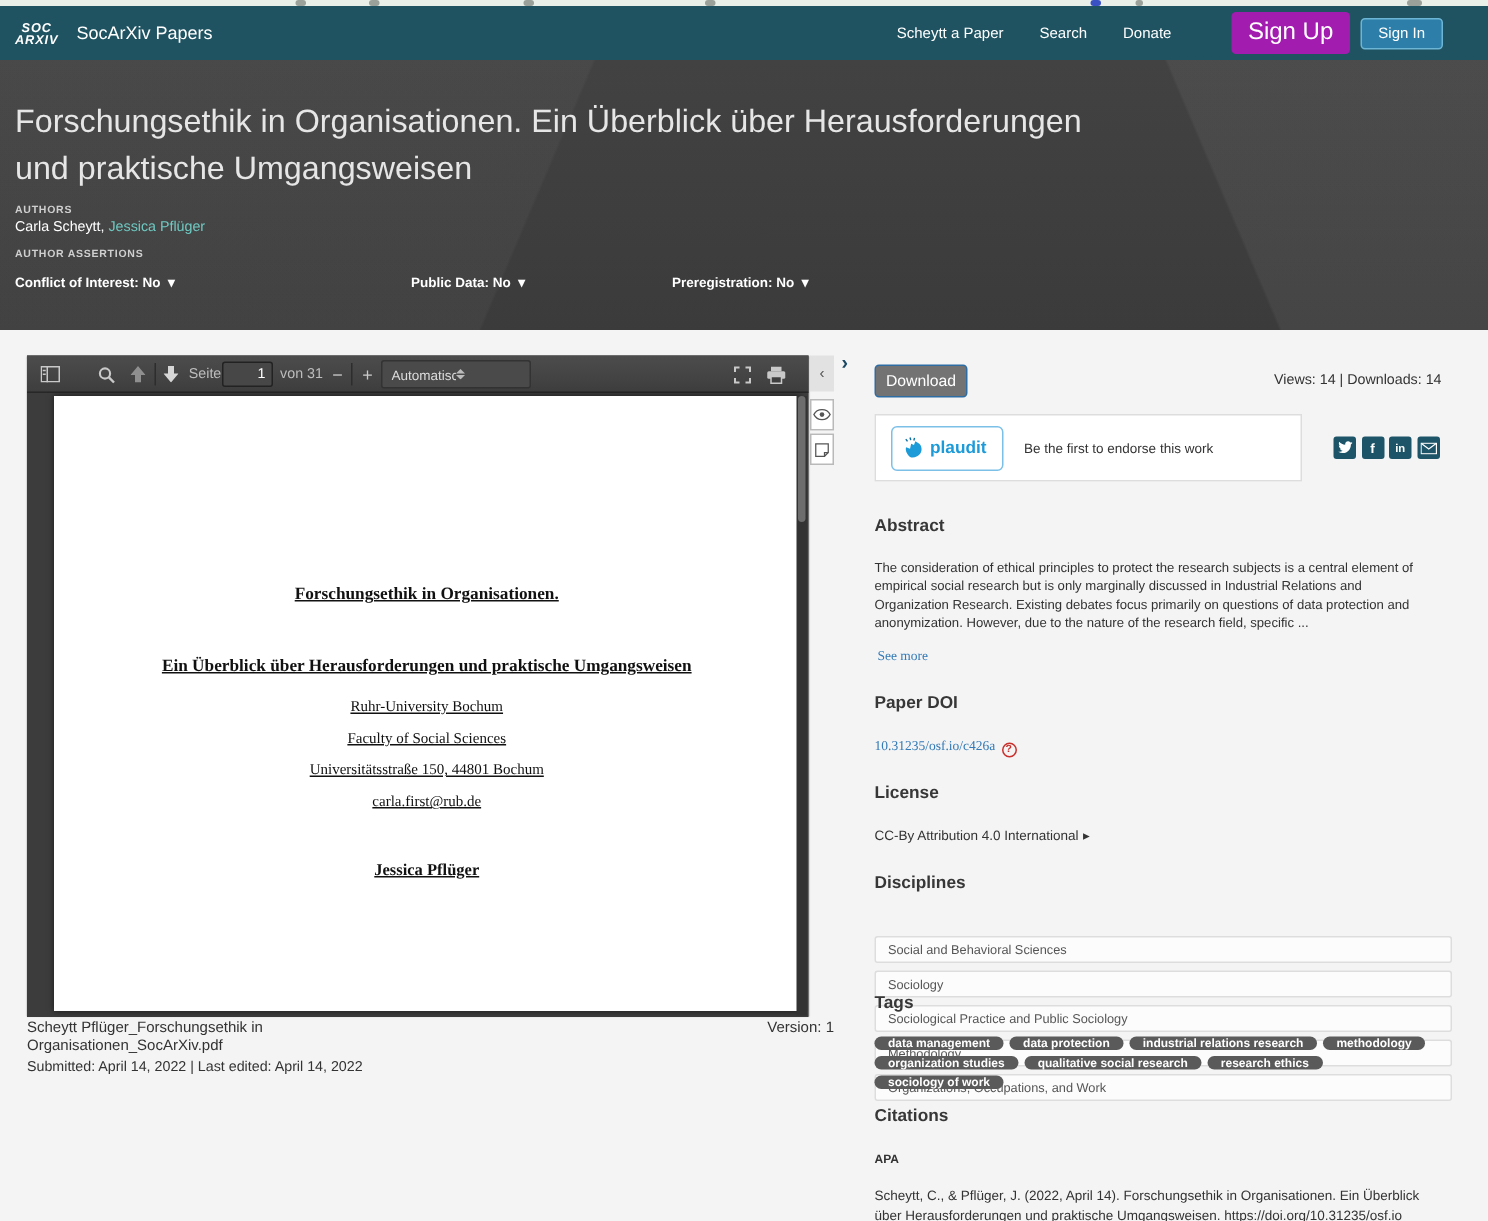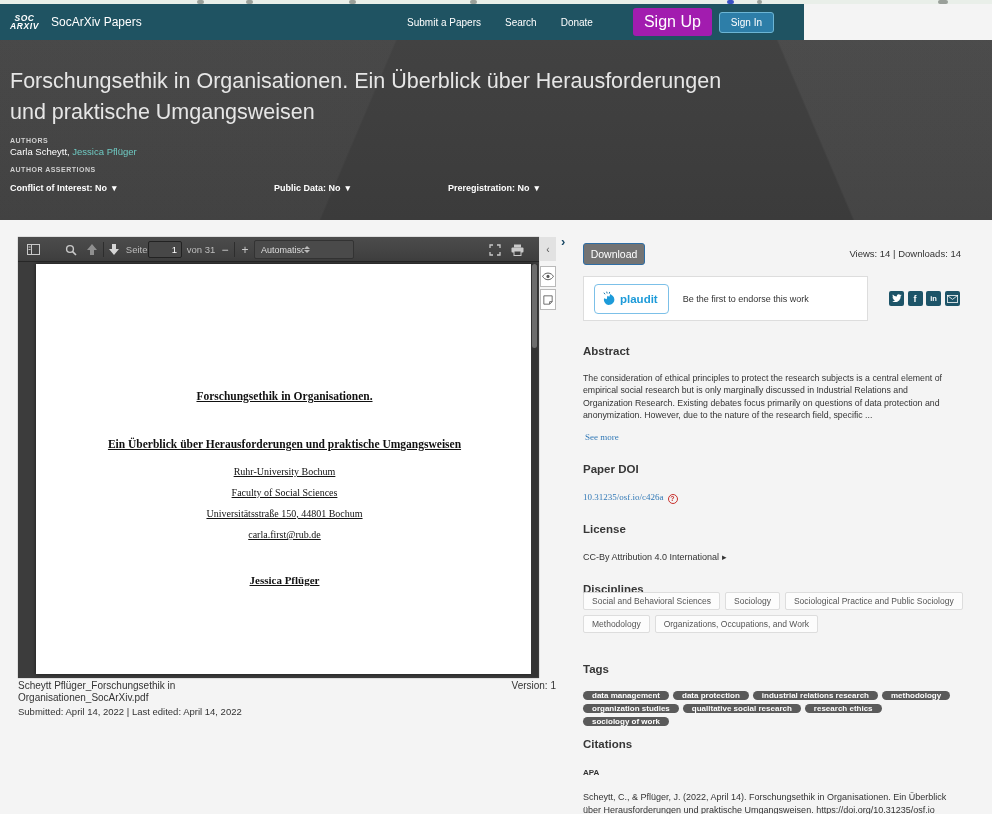--- a/index.html
+++ b/index.html
@@ -6,21 +6,21 @@
   html,body { width:992px; height:814px; overflow:hidden; background:#f4f4f4;
               font-family:"Liberation Sans", sans-serif; }
   .page { position:relative; width:992px; height:814px; }
 
   
   .browser-strip { position:absolute; top:0; left:0; width:992px; height:4px; background:#e9efe9; }
   .frag { position:absolute; top:0; height:4px; border-radius:2px; background:#9aa09a; }
   .frag.blue { background:#3a51c4; }
 
   
-  .navbar { position:absolute; top:4px; left:0; width:804px; height:36px;
+  .navbar { position:absolute; top:4px; left:0; width:992px; height:36px;
             background:#1f5362; display:flex; align-items:center; padding:0 30px 0 10px; }
   .logo { color:#fff; font-weight:bold; font-size:8.5px; line-height:8px; letter-spacing:.6px;
           font-style:italic; margin-right:10px; text-align:center; }
   .brand { color:#fff; font-size:12px; margin-left:2px; }
   .nav-links { margin-left:auto; display:flex; align-items:center; gap:24px; }
   .nav-link { color:#fff; font-size:10px; cursor:pointer; }
   .btn-signup { margin-left:40px; background:#a21caf; color:#fff; font-size:16px;
                 padding:5px 11px; border-radius:3px; cursor:pointer; }
   .btn-signin { margin-left:7px; background:#2d7ea8; border:1px solid #6cb5d4; color:#fff;
                 font-size:10px; padding:4px 11px; border-radius:3px; cursor:pointer; }
@@ -125,21 +125,21 @@
   .link { color:#337ab7; cursor:pointer;font-family:Liberation Serif, serif; }
   .see-more { position:absolute; left:585px; top:212px; font-size:9px; }
   .doi-row { position:absolute; left:583px; top:272px; font-size:9px; }
   .red-badge { display:inline-block; width:10px; height:10px; border:1.4px solid #c9302c;
                border-radius:50%; color:#c9302c; font-size:7px; font-weight:bold; line-height:8px;
                text-align:center; vertical-align:-1px; margin-left:4px; }
   .license-row { position:absolute; left:583px; top:332px; font-size:9px; color:#333; cursor:pointer; }
   .caret-right::before { content:"▸"; color:#333; font-size:9px; margin-left:3px; }
 
   .pill-wrap { position:absolute; left:583px; width:390px; display:flex; flex-wrap:wrap; }
-  .pill-wrap.disc { top:372px; }
+  .pill-wrap.disc { top:404px;flex-direction:column; }
   .disc-pill { font-size:8.5px; color:#555; background:#fcfcfc; border:1px solid #ddd;
                border-radius:2px; padding:3px 8px; margin:0 5px 5px 0; cursor:pointer; }
   .pill-wrap.tags { top:471px; }
   .tag-pill { font-size:8px; font-weight:bold; color:#fff; background:#5a5a5a;
               border-radius:8px; padding:0 9px; margin:0 4px 4px 0; cursor:pointer; }
 
   .apa-label { position:absolute; left:583px; top:548px; font-size:8px; font-weight:bold; color:#333; }
   .citation { top:559px; }
 </style>
 </head>
@@ -157,21 +157,21 @@
     <div class="frag" style="left:938px;width:10px;"></div>
   </div>
 
   <div class="navbar">
     <div class="logo">
       <div>SOC</div>
       <div>ARXIV</div>
     </div>
     <span class="brand">SocArXiv Papers</span>
     <div class="nav-links">
-      <span class="nav-link">Submit a Papers</span>
+      <span class="nav-link">Scheytt a Paper</span>
       <span class="nav-link">Search</span>
       <span class="nav-link">Donate</span>
     </div>
     <span class="btn-signup">Sign Up</span>
     <span class="btn-signin">Sign In</span>
   </div>
 
   <div class="hero">
     <div class="hero-title">Forschungsethik in Organisationen. Ein Überblick über Herausforderungen
 und praktische Umgangsweisen</div>

